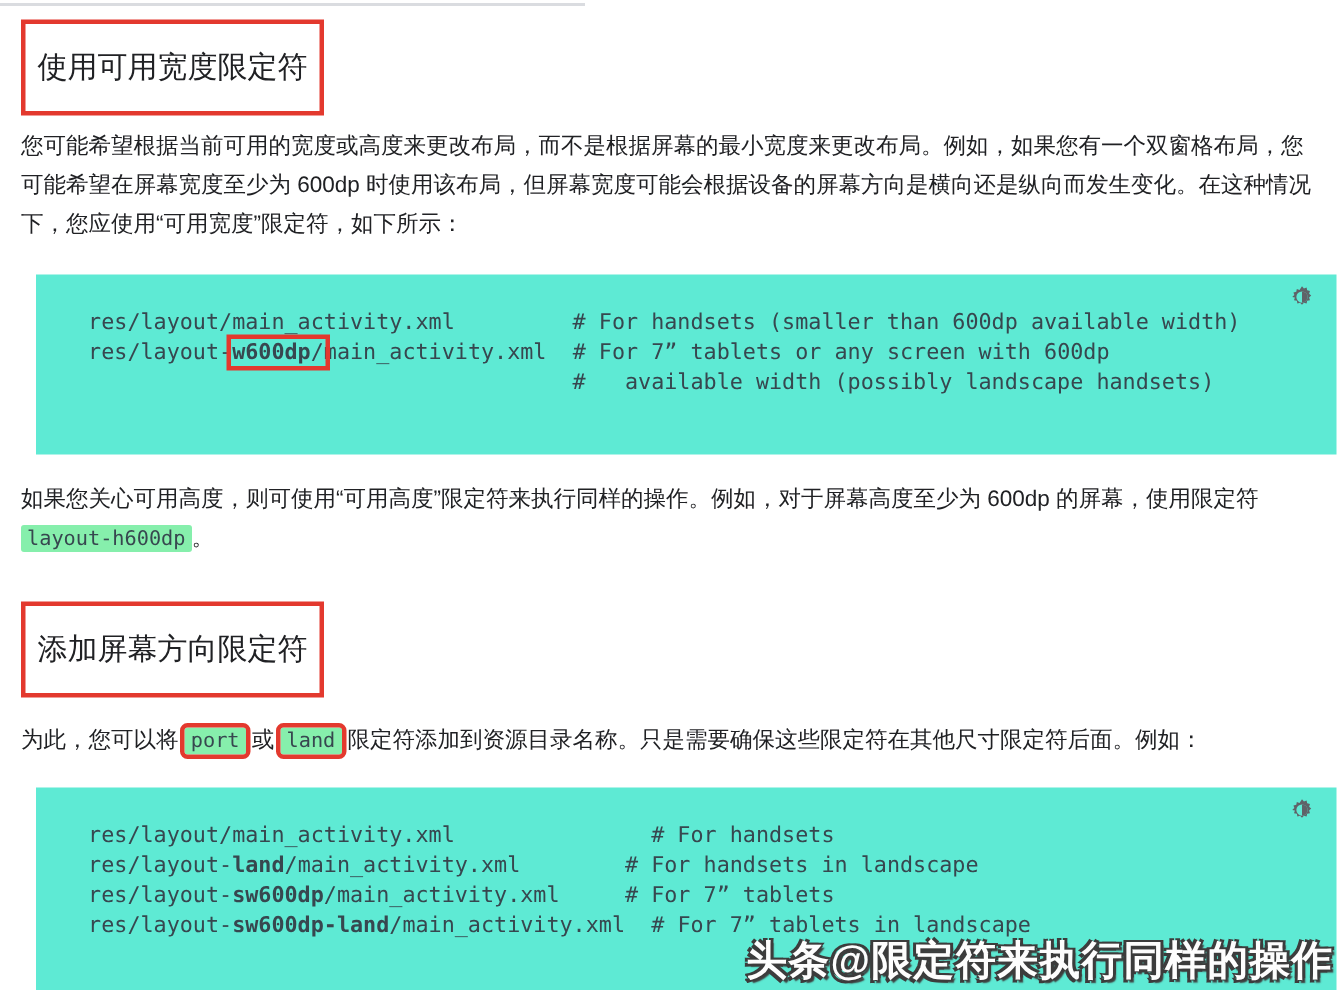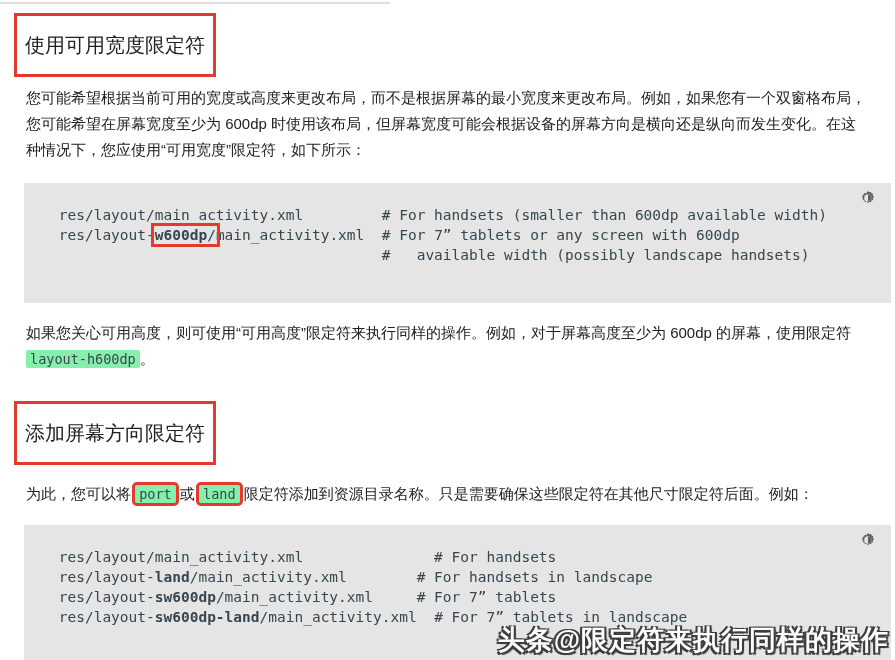--- a/index.html
+++ b/index.html
@@ -10,34 +10,34 @@
   }
   .top-rule{position:absolute;top:2px;left:0;width:390px;height:2px;background:#dadce0;}
   .content{padding:13px 14px 0 14px;}
 
   .boxed{
     display:table;border:3px solid #e3392e;padding:16px 8px;margin:0;
     font-size:20px;font-weight:400;color:#202124;line-height:26px;white-space:nowrap;
   }
   .h2b{margin-top:29px;}
 
-  .para{font-size:15px;line-height:26px;margin:12px;color:#202124;}
+  .para{font-size:15px;line-height:26px;margin:0;color:#202124;}
   .p1{margin-top:8px;}
   .p2{margin-top:17px;}
   .p3{margin-top:9px;}
   .p4{margin-top:16px;}
 
   .icode{
     font-family:"DejaVu Sans Mono","Liberation Mono",monospace;
     font-size:13.5px;background:#86efac;color:#37474f;padding:1px 4px;border-radius:2px;
   }
   .red-outline{outline:3px solid #e3392e;outline-offset:0px;}
 
   .codeblock{
-    position:relative;background:#e5e5e5;color:#37474f;
+    position:relative;background:#5eead4;color:#37474f;
     margin:20px -10px 0 10px;padding:22px 16px 38px 26px;
     font-family:"DejaVu Sans Mono","Liberation Mono",monospace;
     font-size:14.5px;line-height:20px;
   }
   .cb2{margin-top:18px;}
   .code-line{white-space:pre;}
   .code-line .bold{font-weight:700;}
   .box-seg{outline:3px solid #e3392e;outline-offset:1px;}
   .code-icon{
     position:absolute;top:6px;right:14px;width:18px;height:18px;cursor:pointer;

